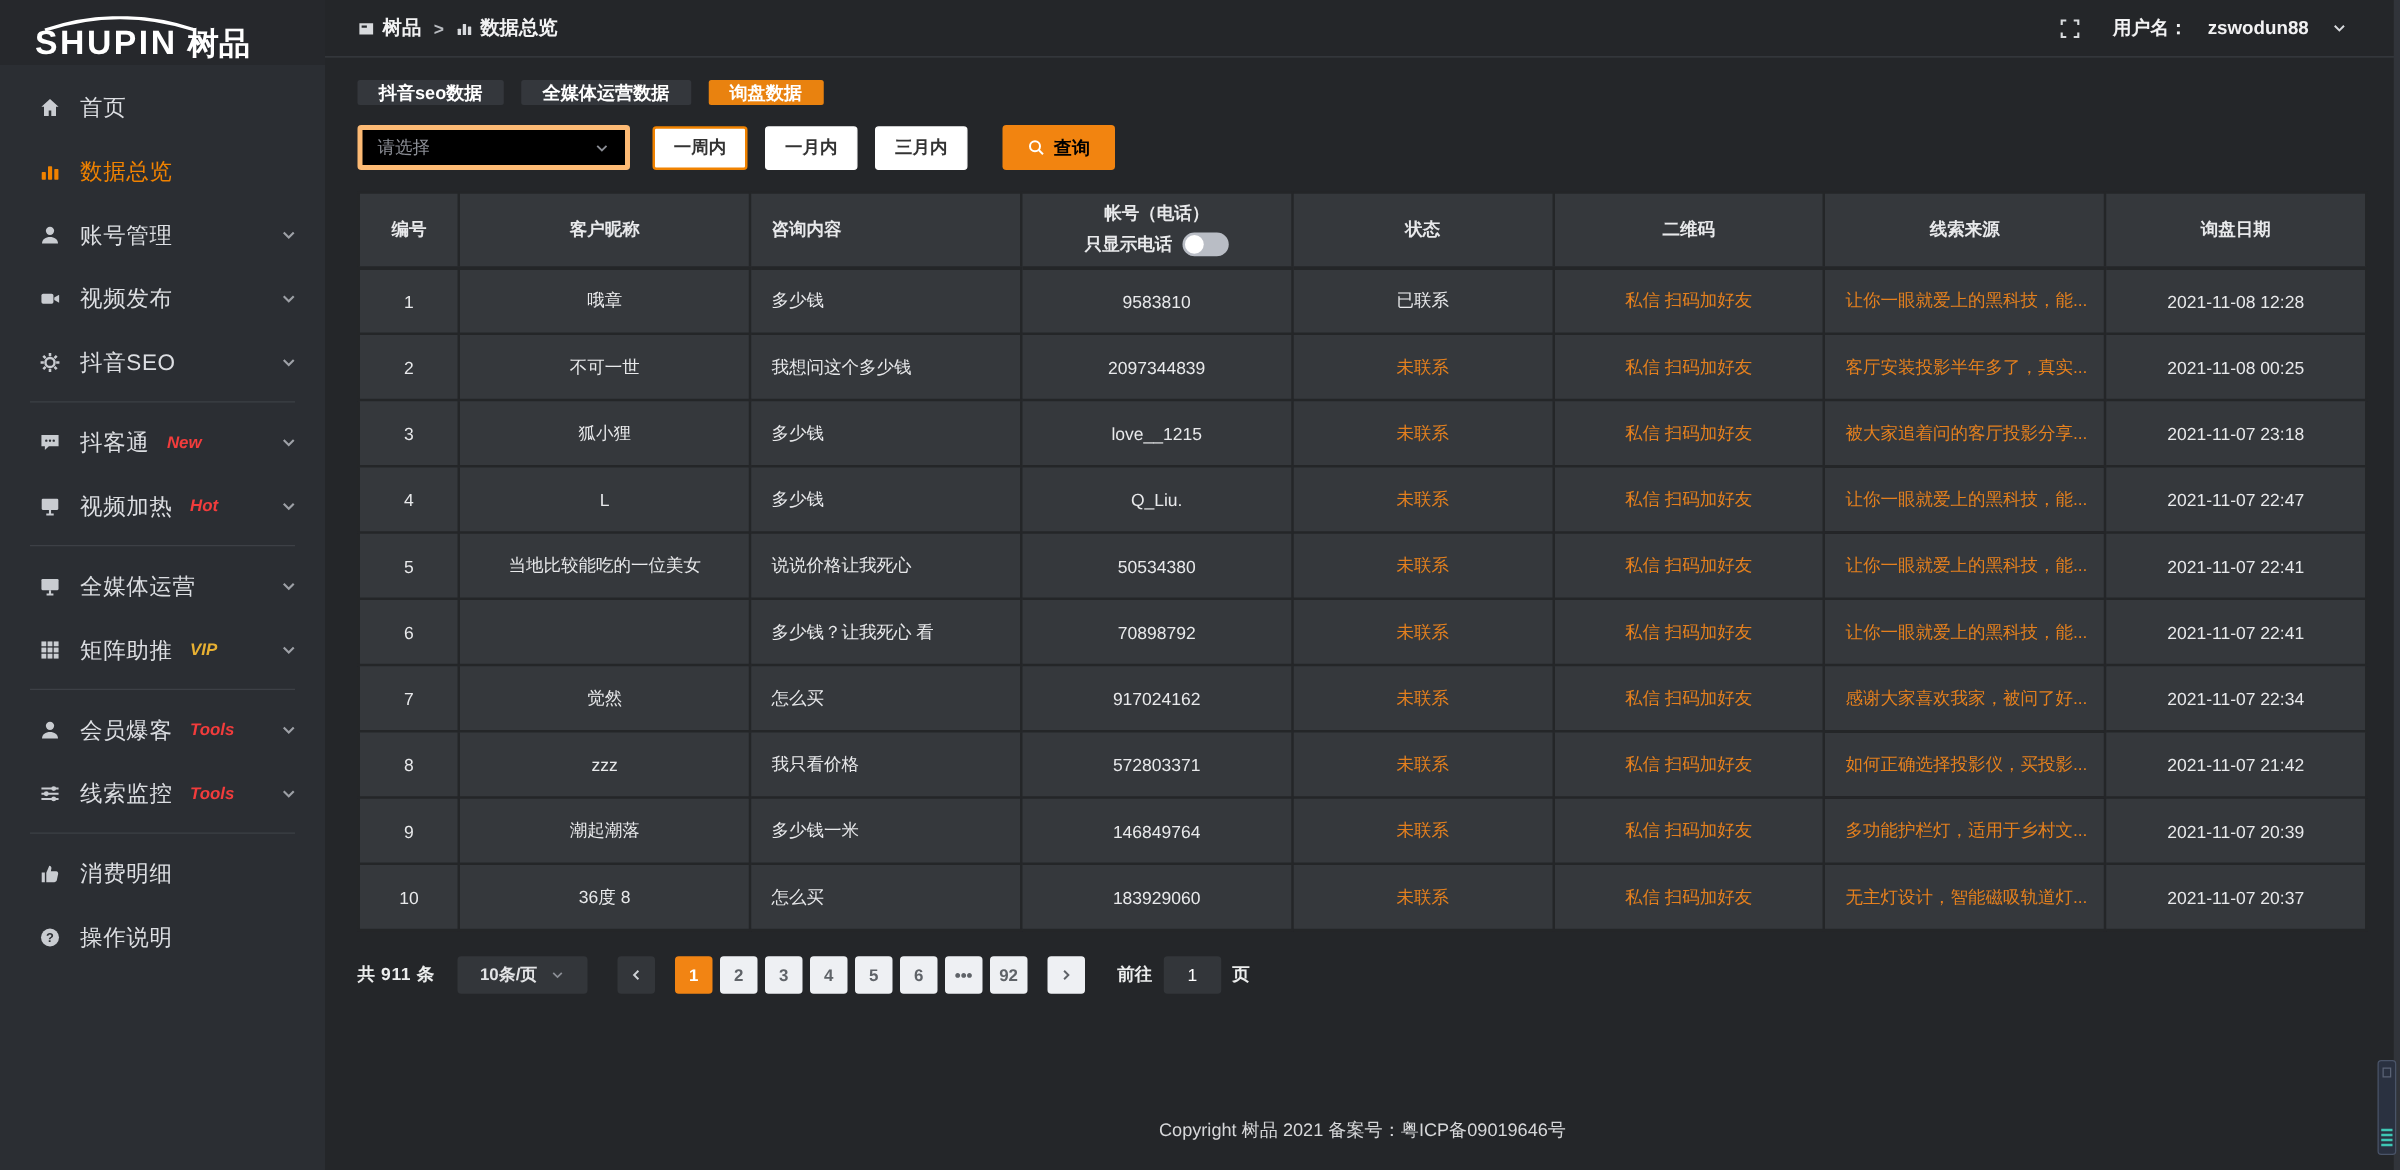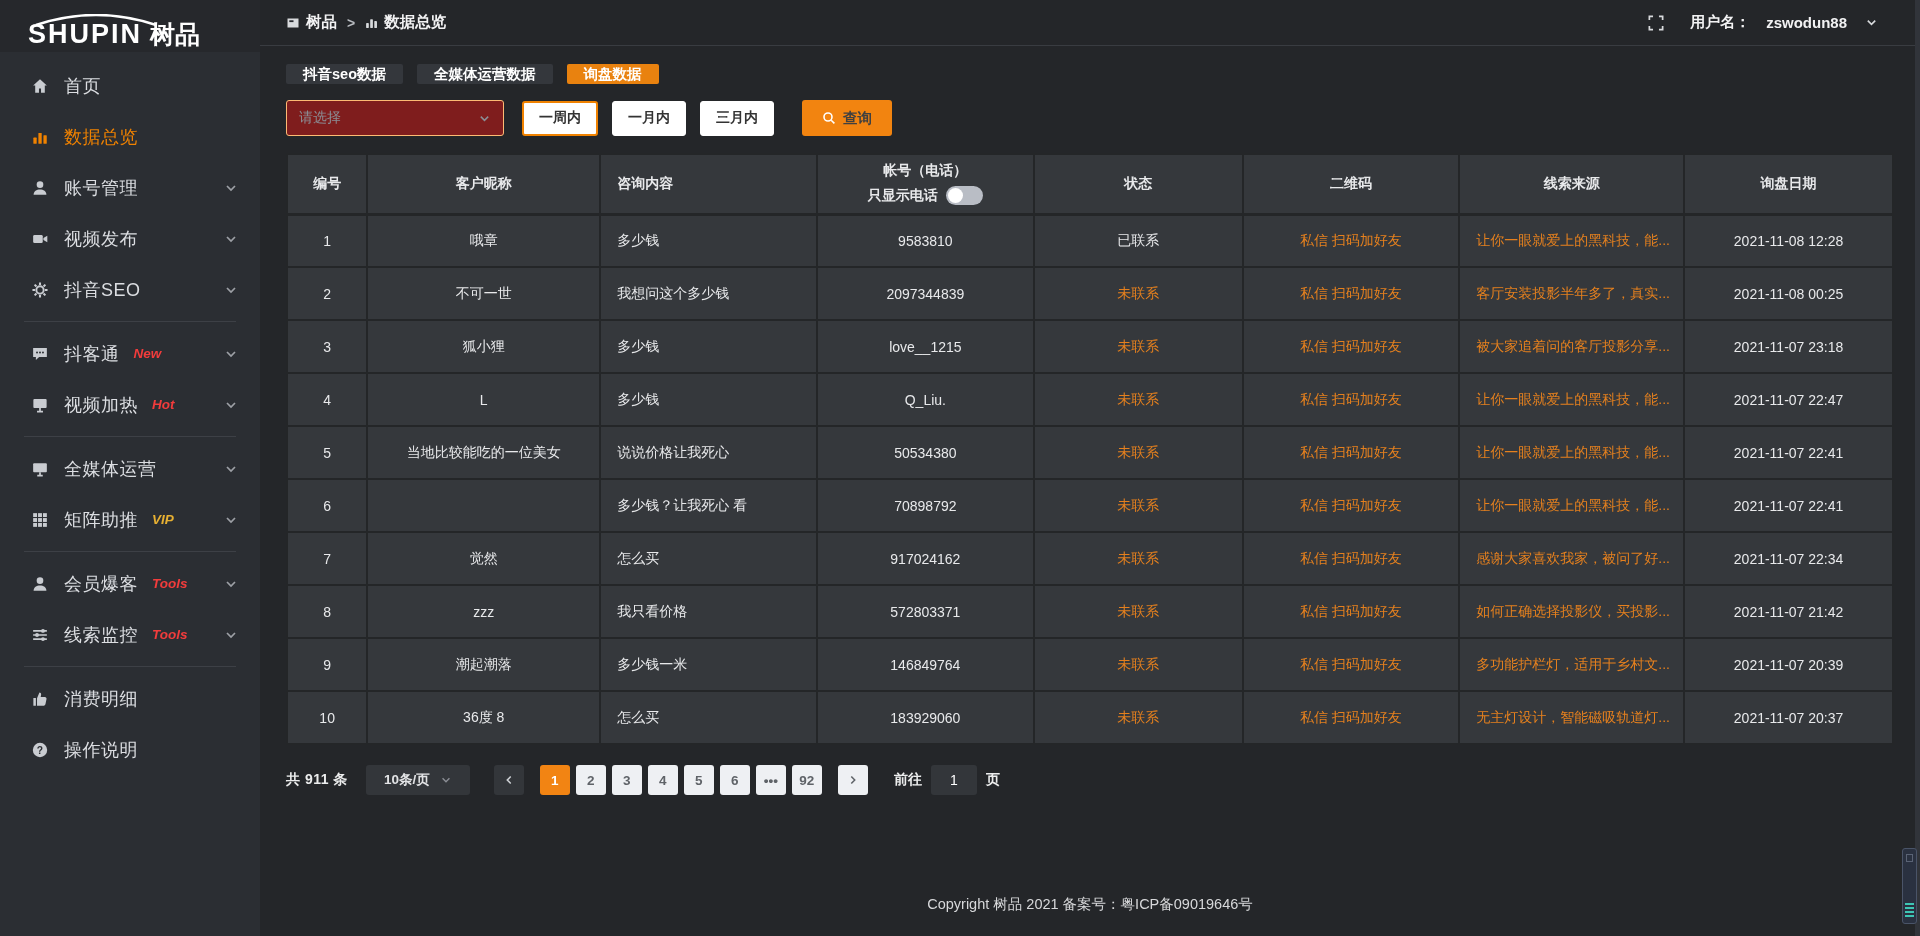--- a/index.html
+++ b/index.html
@@ -40,30 +40,30 @@
   .content { flex:1; padding:18px 26px 0 26px; }
 
   
   .tabs { display:flex; gap:14px; }
   .tab { height:20px; padding:0 17px; display:flex; align-items:center; background:#34373c;
     color:#fff; font-size:14.5px; font-weight:bold; border-radius:2px; cursor:pointer; }
   .tab.active { background:#e9820f; }
 
   
   .filterbar { margin-top:16px; display:flex; align-items:center; }
-  .f-select { width:218px; height:36px; background:#7f1d1d; border:1px solid #fdba74; border-radius:3px;
+  .f-select { width:218px; height:36px; background:#000000; border:4px solid #fdba74; border-radius:3px;
     display:flex; align-items:center; justify-content:space-between; padding:0 12px; cursor:pointer; }
   .f-select .sel-text { color:#8b8e95; font-size:14px; }
   .f-select .s-chev { color:#8b8e95; display:inline-flex; }
   .range-group { display:flex; gap:14px; margin-left:18px; }
   .range-btn { height:35px; padding:0 15px; background:#fff; color:#333; font-size:14px; font-weight:bold;
     border:1px solid #fff; border-radius:3px; display:flex; align-items:center; cursor:pointer; }
   .range-btn.selected { border:2px solid #f08200; }
   .query-btn { margin-left:28px; height:36px; padding:0 20px; background:#f28410; border:none; border-radius:3px;
-    color:#404040; font-size:14.5px; font-weight:bold; display:flex; align-items:center; gap:7px; cursor:pointer; }
+    color:#000000; font-size:14.5px; font-weight:bold; display:flex; align-items:center; gap:7px; cursor:pointer; }
 
   
   table { width:100%; margin-top:17px; border-collapse:collapse; table-layout:fixed; }
   th, td { background:#35383c; border:2px solid #242628; color:#e8e9eb; font-size:14px; text-align:center; vertical-align:middle; }
   thead th { height:60px; font-weight:bold; border-bottom-width:3px; }
   tbody td { height:53px; font-weight:normal; }
   th.left, td.left { text-align:left; padding-left:16px; }
   td.status-orange { color:#e5801e; }
   td.qr a, td.qr { color:#e5801e; cursor:pointer; }
   td.src { color:#e5801e; cursor:pointer; white-space:nowrap; overflow:hidden; }

